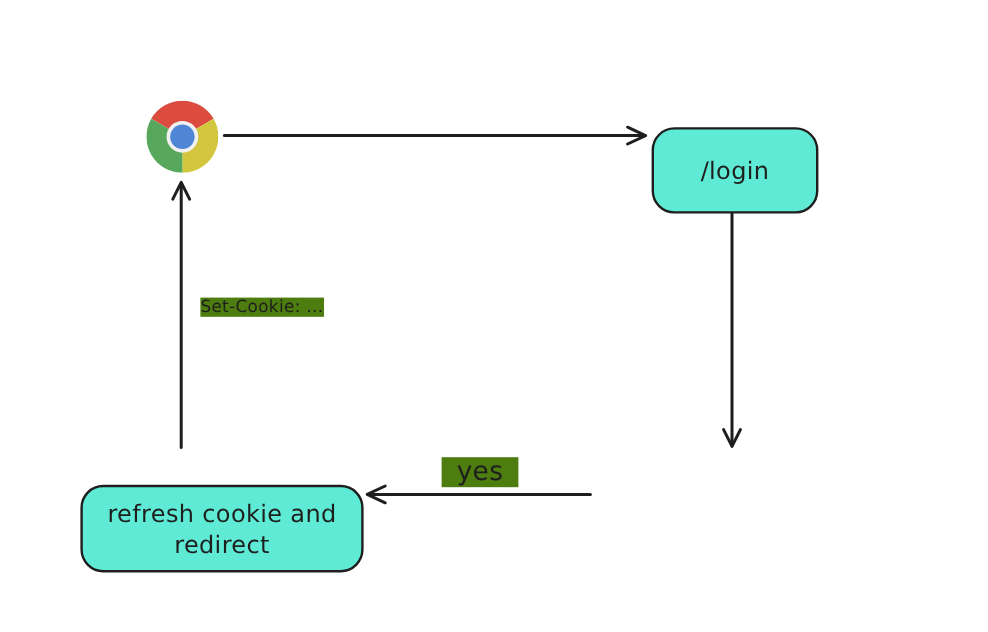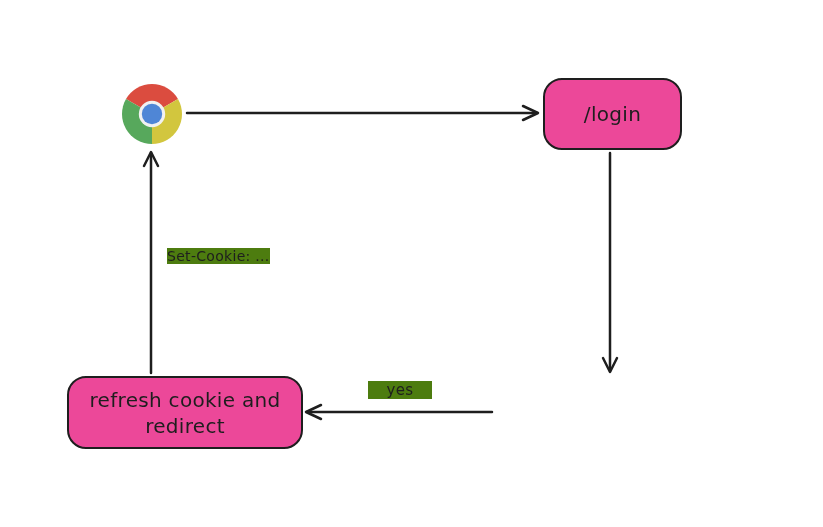--- a/index.html
+++ b/index.html
@@ -20,50 +20,51 @@
     position: absolute;
     left: 0; top: 0;
     width: 823px; height: 527px;
     pointer-events: none;
   }
   .node {
     position: absolute;
     box-sizing: border-box;
     border: 2.5px solid #1e1e1e;
     border-radius: 19px;
-    background: #ec4899;
+    background: #5eead4;
     display: flex;
     align-items: center;
     justify-content: center;
     text-align: center;
     font-size: 20px;
     line-height: 1.3;
     letter-spacing: 0.3px;
     padding: 4px 12px;
+    margin-top: 28px;
   }
   .node-login   { left: 543px; top: 78px;  width: 139px; height: 72px; }
   .node-check   { left: 494px; top: 377px; width: 233px; height: 71px; }
   .node-refresh { left: 67px;  top: 376px; width: 236px; height: 73px; align-items: center; }
   .node-browser {
     position: absolute;
     left: 122px; top: 84px;
     width: 60px; height: 60px;
   }
   .node-browser svg { display: block; width: 60px; height: 60px; }
   .edge-label {
     position: absolute;
     background: #4d7c0f;
     white-space: nowrap;
     letter-spacing: 0.3px;
   }
   .label-yes {
     left: 368px; top: 381px;
     width: 64px;
     text-align: center;
-    font-size: 15px;
+    font-size: 22px;
   }
   .label-setcookie {
     left: 167px; top: 248px;
     font-size: 14px;
   }
 </style>
 </head>
 <body>
 
 <div class="canvas">

